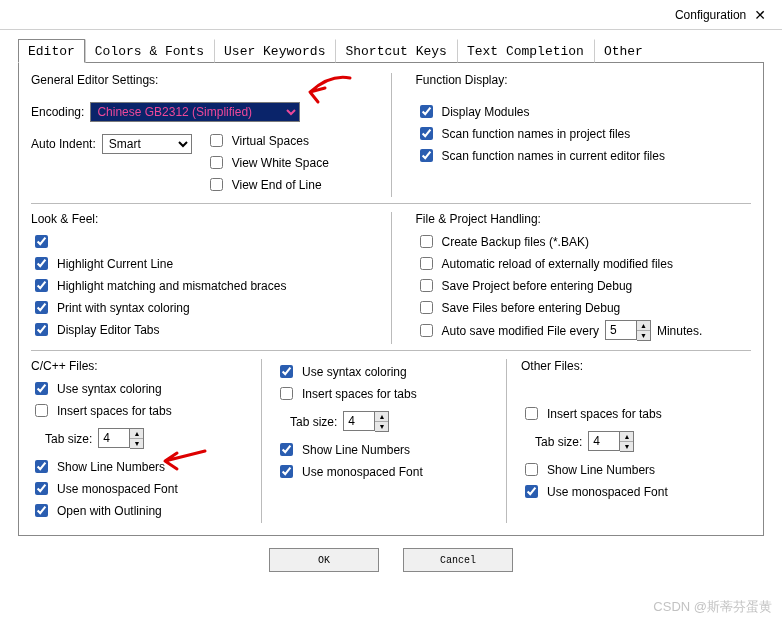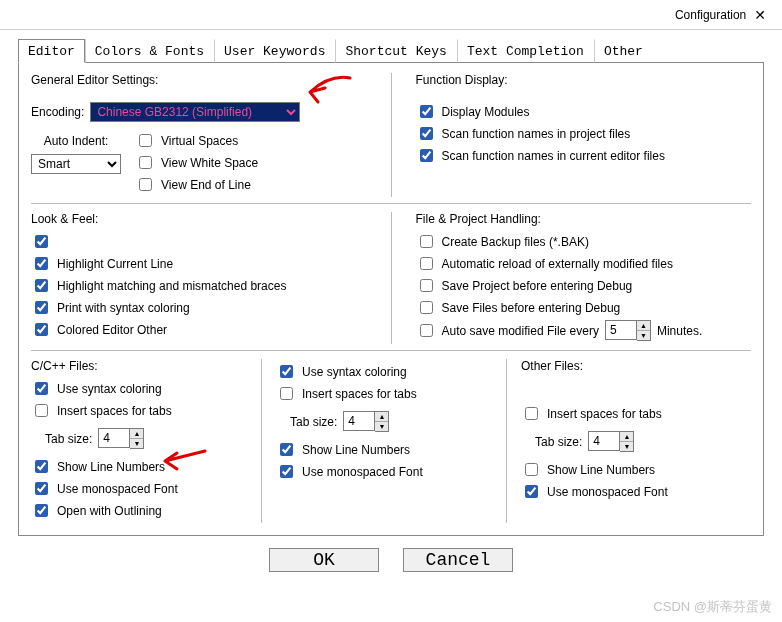--- a/index.html
+++ b/index.html
@@ -144,21 +144,21 @@
   }
   .spin .btns span:last-child { border-bottom: none; }
   .buttons {
     display: flex;
     justify-content: center;
     gap: 24px;
     padding: 12px 0;
   }
   .btn {
     font-family: "Courier New", monospace;
-    font-size: 18px;
+    font-size: 10px;
     width: 110px;
     height: 24px;
     border: 1px solid #888;
     background: #f0f0f0;
     cursor: default;
   }
   .annot {
     position: absolute;
     color: #d00;
     pointer-events: none;
@@ -194,21 +194,21 @@
     <div class="row2">
       <div class="col">
         <div class="hdr">General Editor Settings:</div>
         <div class="form-row">
           <label>Encoding:</label>
           <select class="enc">
             <option>Chinese GB2312 (Simplified)</option>
           </select>
         </div>
         <div style="display:flex; gap:14px; align-items:flex-start;">
-          <div class="form-row" style="margin-top:6px;flex-direction:column;">
+          <div class="form-row" style="margin-top:6px;">
             <label>Auto Indent:</label>
             <select class="auto">
               <option>Smart</option>
             </select>
           </div>
           <div>
             <div class="chk">
                 <input type="checkbox" style="">
                 <span>Virtual Spaces</span>
               </div>
@@ -257,21 +257,21 @@
         <div class="chk">
             <input type="checkbox" checked="" style="">
             <span>Highlight matching and mismatched braces</span>
           </div>
         <div class="chk">
             <input type="checkbox" checked="" style="">
             <span>Print with syntax coloring</span>
           </div>
         <div class="chk">
             <input type="checkbox" checked="" style="">
-            <span>Colored Editor Other</span>
+            <span>Display Editor Tabs</span>
           </div>
       </div>
       <div class="divider-v"></div>
       <div class="col">
         <div class="hdr">File &amp; Project Handling:</div>
         <div class="chk">
             <input type="checkbox" style="">
             <span>Create Backup files (*.BAK)</span>
           </div>
         <div class="chk">

